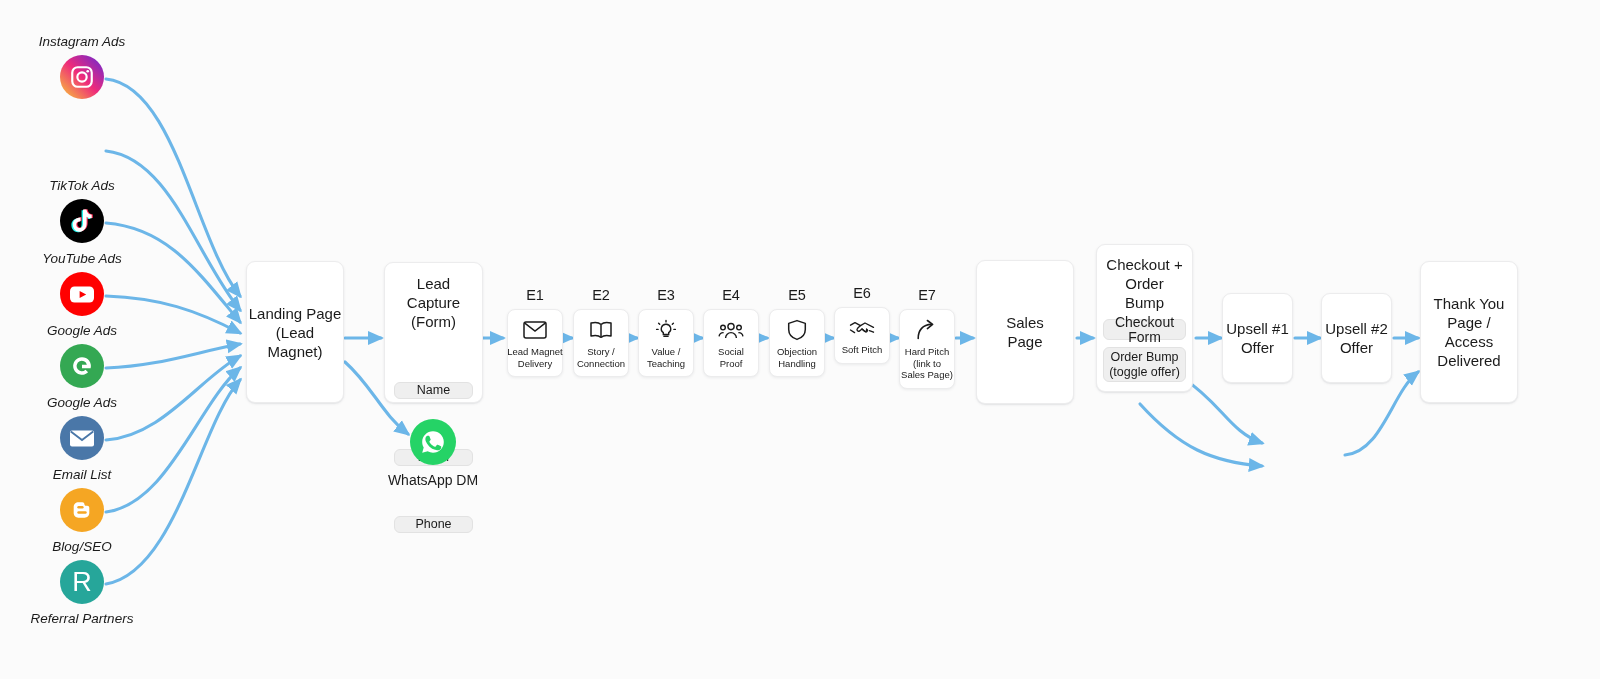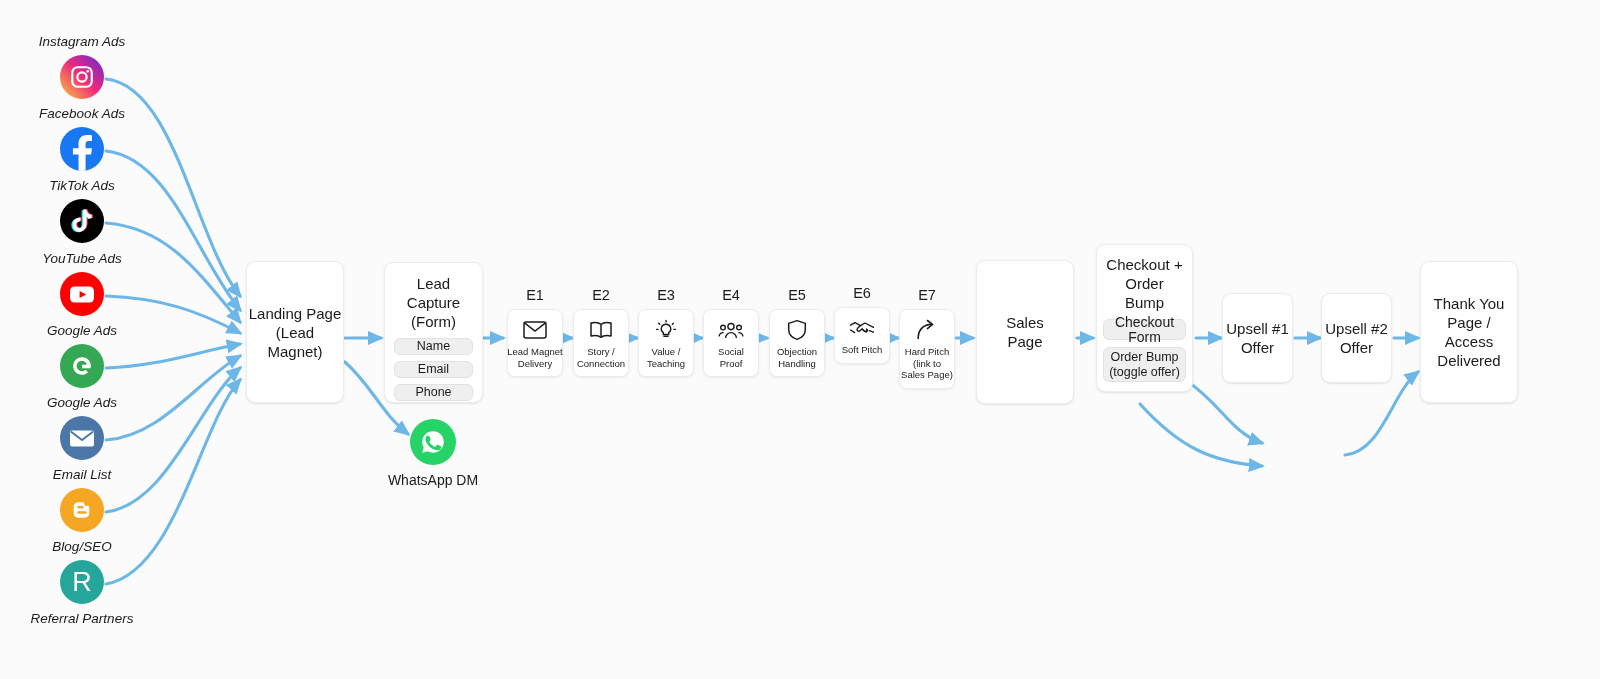--- a/index.html
+++ b/index.html
@@ -211,28 +211,20 @@
     <div class="source-label">Instagram Ads</div>
     <div class="src-icon" style="background:linear-gradient(45deg,#f9ce34 0%,#ee2a7b 50%,#6228d7 100%);">
       <svg width="26" height="26" viewBox="0 0 24 24" fill="none" stroke="#fff" stroke-width="2">
         <rect x="3" y="3" width="18" height="18" rx="5"></rect>
         <circle cx="12" cy="12" r="4.3"></circle>
         <circle cx="17.3" cy="6.7" r="1.25" fill="#fff" stroke="none"></circle>
       </svg>
     </div>
   </div>
 
-  <div class="source" style="left:2px; top:106px;">
-    <div class="source-label">Facebook Ads</div>
-    <div class="src-icon" style="background:#1877f2;">
-      <svg width="44" height="44" viewBox="0 0 44 44">
-        <path d="M25.6 44V27.6h5.5l0.9-6.4h-6.4v-4.1c0-1.85 0.52-3.11 3.17-3.11H32V8.3c-0.6-0.08-2.66-0.26-5.05-0.26-5 0-8.43 3.05-8.43 8.66v4.5h-5.6v6.4h5.6V44z" fill="#ffffff"></path>
-      </svg>
-    </div>
-  </div>
 
   <div class="source" style="left:2px; top:178px;">
     <div class="source-label">TikTok Ads</div>
     <div class="src-icon" style="background:#000000;">
       <svg width="24" height="26" viewBox="0 0 24 26">
         <path d="M16.4 1.6c0.5 3.1 2.3 5 5.3 5.2v3.5c-1.75 0.17-3.3-0.4-5.1-1.5v6.6c0 8.4-9.15 11-12.8 5-2.35-3.87-0.9-10.65 6.7-10.92v3.7c-0.58 0.1-1.2 0.24-1.77 0.43-1.7 0.58-2.66 1.66-2.4 3.56 0.52 3.65 7.2 4.73 6.65-2.4V1.6z" fill="#25f4ee" transform="translate(-1.4,0.6)"></path>
         <path d="M16.4 1.6c0.5 3.1 2.3 5 5.3 5.2v3.5c-1.75 0.17-3.3-0.4-5.1-1.5v6.6c0 8.4-9.15 11-12.8 5-2.35-3.87-0.9-10.65 6.7-10.92v3.7c-0.58 0.1-1.2 0.24-1.77 0.43-1.7 0.58-2.66 1.66-2.4 3.56 0.52 3.65 7.2 4.73 6.65-2.4V1.6z" fill="#fe2c55" transform="translate(1.1,-0.4)"></path>
         <path d="M16.4 1.6c0.5 3.1 2.3 5 5.3 5.2v3.5c-1.75 0.17-3.3-0.4-5.1-1.5v6.6c0 8.4-9.15 11-12.8 5-2.35-3.87-0.9-10.65 6.7-10.92v3.7c-0.58 0.1-1.2 0.24-1.77 0.43-1.7 0.58-2.66 1.66-2.4 3.56 0.52 3.65 7.2 4.73 6.65-2.4V1.6z" fill="#ffffff"></path>
       </svg>
     </div>
@@ -287,21 +279,21 @@
 
   <div class="source" style="left:2px; top:611px;">
     <div class="source-label">Referral Partners</div>
   </div>
 
   <div class="node" style="left:246px; top:261px; width:98px; height:142px;">
     <div class="node-title">Landing Page
 (Lead Magnet)</div>
   </div>
 
-  <div class="node" style="left:384px; top:262px; width:99px; height:141px; justify-content:flex-start; padding:11px 10px 10px 10px;">
+  <div class="node" style="left:384px; top:262px; width:99px; height:141px; justify-content:flex-start; padding:11px 10px 10px 10px;gap:44px;">
     <div class="node-head">Lead Capture
 (Form)</div>
     <div class="pill" style="width:79px; height:20px; margin-bottom:6px;">Name</div>
     <div class="pill" style="width:79px; height:20px; margin-bottom:6px;">Email</div>
     <div class="pill" style="width:79px; height:20px;">Phone</div>
   </div>
 
   <div class="icon-node" style="left:358px; top:419px;">
     <div class="src-icon" style="background:#25d366;">
       <svg width="28" height="28" viewBox="0 0 28 28">

